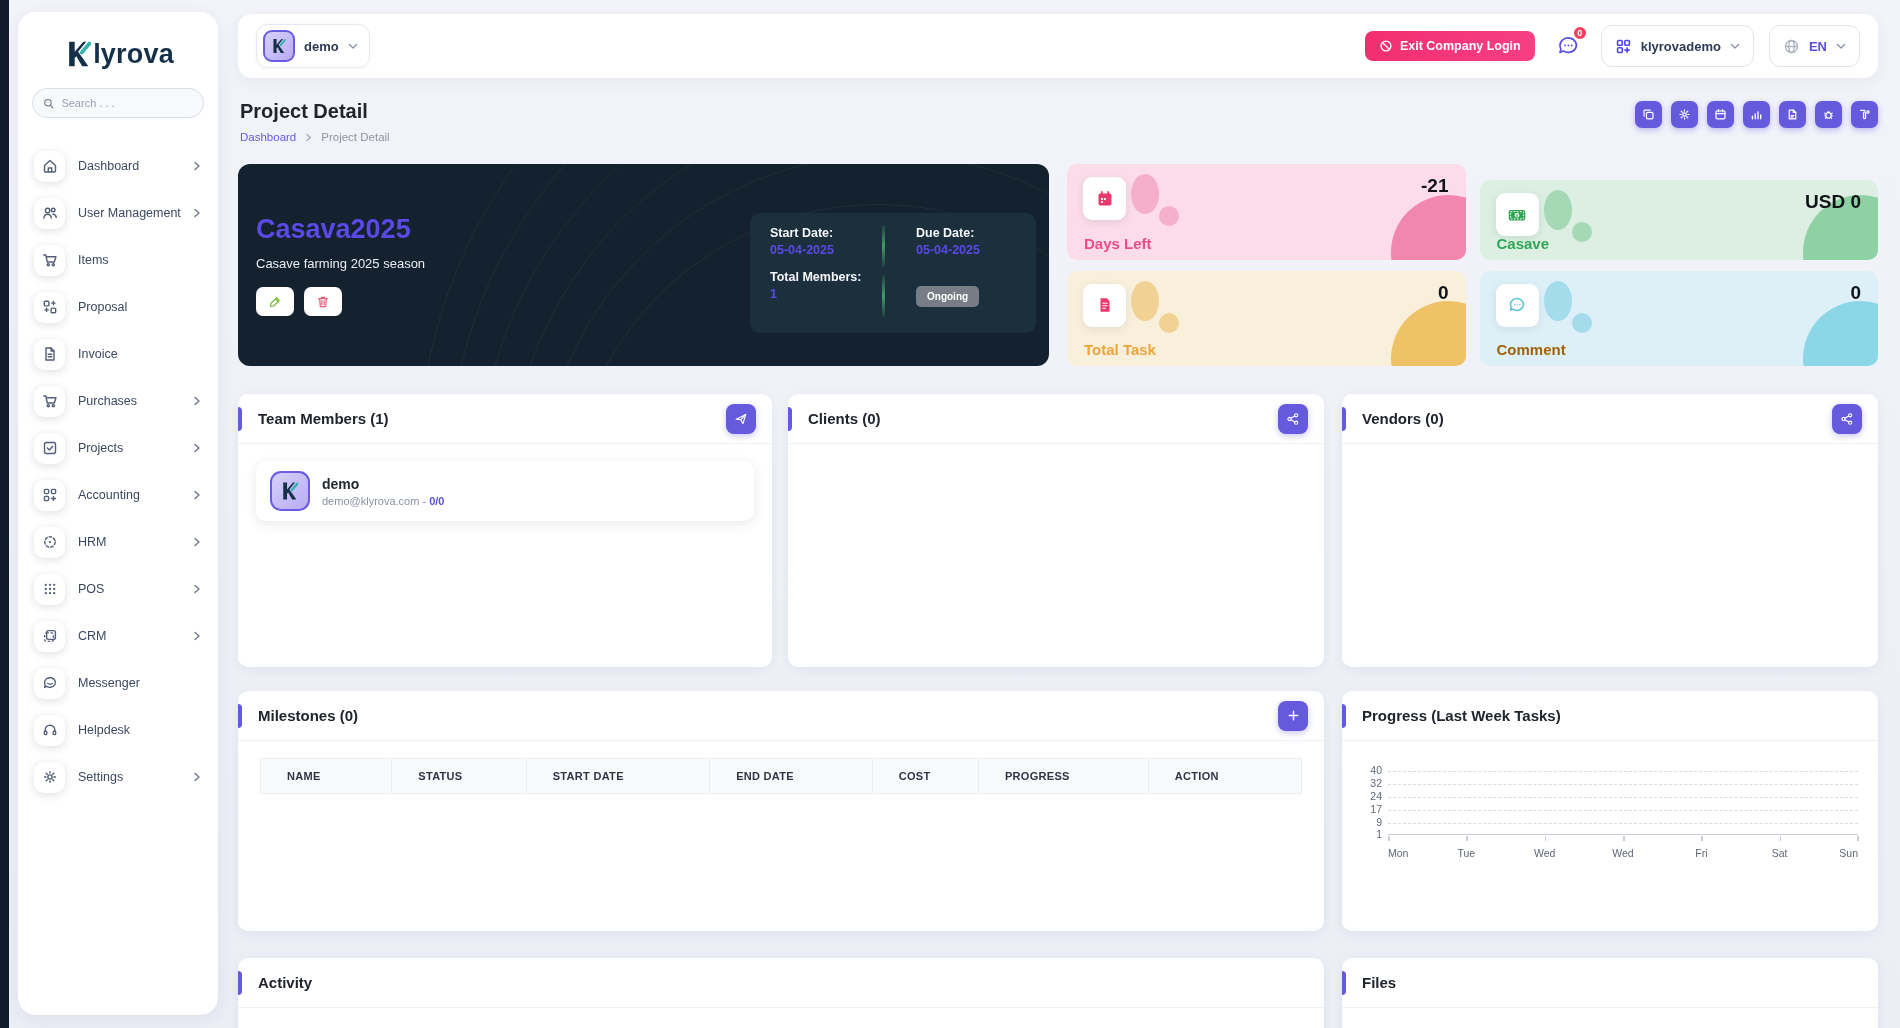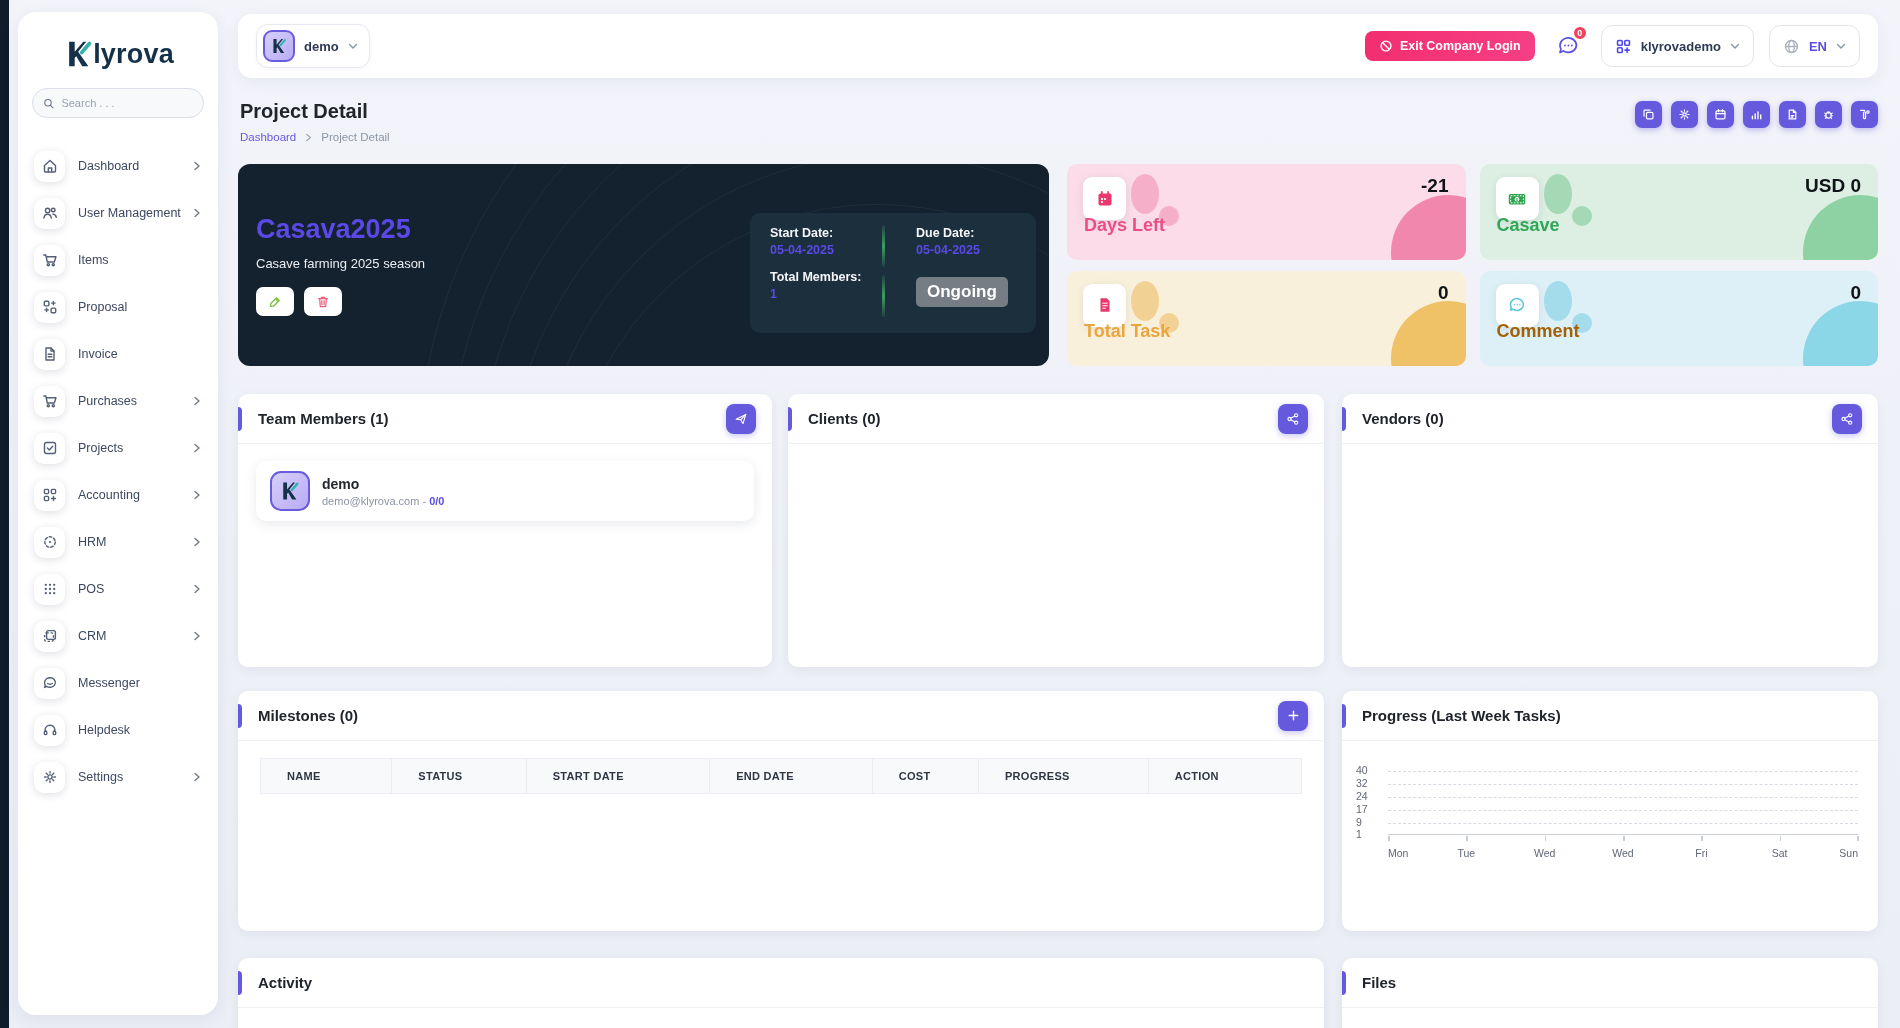--- a/index.html
+++ b/index.html
@@ -68,36 +68,36 @@
   .pc-btn { width:38px; height:29px; border-radius:7px; background:#fff; border:none; cursor:pointer;
             display:flex; align-items:center; justify-content:center; }
   .info-panel { position:absolute; left:512px; top:49px; width:286px; height:120px; border-radius:10px;
                 background:#1c2f3d; padding:13px 0 0 20px; }
   .info-grid { display:grid; grid-template-columns:128px 138px; row-gap:13px; }
   .info-label { font-size:12.5px; font-weight:700; color:#f4f6f9; }
   .info-value { margin-top:3px; font-size:12.5px; color:#5a49e6; font-weight:600; }
   .vdiv { position:absolute; left:132px; width:3px; border-radius:2px;
           background:linear-gradient(180deg,rgba(61,158,99,.15),#3d9e63,rgba(61,158,99,.15)); }
   .vdiv.r1 { top:12px; height:42px; } .vdiv.r2 { top:62px; height:42px; }
-  .ongoing-badge { display:inline-block; margin-top:7px; background:#767d84; color:#fff; font-size:17px;
+  .ongoing-badge { display:inline-block; margin-top:16px; background:#767d84; color:#fff; font-size:10px;
                    font-weight:600; padding:5px 11px; border-radius:5px; cursor:pointer; }
 
   
   .stats { position:absolute; left:1067px; top:164px; width:811px; height:202px;
            display:grid; grid-template-columns:1fr 1fr; grid-template-rows:1fr 1fr; gap:11px 14px; }
   .stat { position:relative; border-radius:10px; overflow:hidden; }
   .stat .itile { position:absolute; left:16px; top:13px; width:43px; height:43px; border-radius:9px; background:#fff;
                  box-shadow:0 2px 8px rgba(30,40,70,.10); display:flex; align-items:center; justify-content:center; }
   .stat .blob1 { position:absolute; left:64px; top:10px; width:28px; height:40px; border-radius:50%; }
   .stat .blob2 { position:absolute; left:92px; top:42px; width:20px; height:20px; border-radius:50%; }
   .stat .corner { position:absolute; right:-40px; bottom:-50px; width:115px; height:115px; border-radius:50%; }
   .stat .sval { position:absolute; right:17px; top:11px; font-size:19px; font-weight:700; color:#101318; }
-  .stat .slbl2 { position:absolute; left:17px; bottom:24px; font-size:18px; font-weight:700; }
+  .stat .slbl2 { position:absolute; left:17px; bottom:8px; font-size:15px; font-weight:700; }
   .stat.pink   { background:#fbdce8; } .stat.pink .blob1,.stat.pink .blob2{background:#f5afc8;} .stat.pink .corner{background:#f287ad;} .stat.pink .slbl2{color:#e94e86;}
-  .stat.green  { background:#dcefe2; } .stat.green .blob1,.stat.green .blob2{background:#a5d9b5;} .stat.green .corner{background:#8ed2a4;} .stat.green .slbl2{color:#2fa757;}
+  .stat.green  { background:#dcefe2;margin-top:16px; } .stat.green .blob1,.stat.green .blob2{background:#a5d9b5;} .stat.green .corner{background:#8ed2a4;} .stat.green .slbl2{color:#2fa757;}
   .stat.orange { background:#f9f0dc; } .stat.orange .blob1,.stat.orange .blob2{background:#f2d195;} .stat.orange .corner{background:#efc267;} .stat.orange .slbl2{color:#eaa53d;}
   .stat.cyan   { background:#def0f7; } .stat.cyan .blob1,.stat.cyan .blob2{background:#a5dcec;} .stat.cyan .corner{background:#8bd7e7;} .stat.cyan .slbl2{color:#a16207;}
 
   
   .panel { position:absolute; background:#fff; border-radius:10px; box-shadow:0 3px 12px rgba(25,35,70,.06); overflow:hidden; }
   .panel-head { position:relative; height:50px; display:flex; align-items:center; padding:0 16px;
                 border-bottom:1px solid #eef0f4; }
   .panel-head::before { content:""; position:absolute; left:0; top:13px; width:4px; height:24px;
                         background:#655ade; border-radius:0 4px 4px 0; }
   .panel-title { font-size:15px; font-weight:700; color:#20242c; margin-left:4px; }
@@ -115,21 +115,21 @@
 
   .milestones-card { left:238px; top:691px; width:1086px; height:240px; }
   .ms-table-head { margin:17px 22px 0; display:flex; background:#f8f9fb; border-top:1px solid #eceef3; border-bottom:1px solid #eceef3; height:36px; align-items:center; }
   .ms-col { font-size:11px; font-weight:700; color:#2f3542; letter-spacing:.3px; padding-left:26px;
             border-right:1px solid #e9ecf1; height:100%; display:flex; align-items:center; }
   .ms-col:first-child { border-left:1px solid #e9ecf1; }
 
   .progress-card { left:1342px; top:691px; width:536px; height:240px; }
   .chart { position:relative; margin:26px 20px 0 14px; height:120px; }
   .gridline { position:absolute; left:32px; right:0; height:0; border-top:1px dashed #d8dbe2; }
-  .ylabel { position:absolute; left:0; width:26px; text-align:left; font-size:10.5px; color:#5f6775; transform:translateY(-55%); }
+  .ylabel { position:absolute; left:0; width:26px; text-align:right; font-size:10.5px; color:#5f6775; transform:translateY(-55%); }
   .xaxis { position:absolute; left:32px; right:0; top:67px; border-top:1.5px solid #c9cdd6; }
   .tick { position:absolute; top:69px; width:1.5px; height:5px; background:#c9cdd6; }
   .xlabel { position:absolute; top:80px; font-size:10.5px; color:#5f6775; }
 
   .activity-card { left:238px; top:958px; width:1086px; height:140px; }
   .files-card { left:1342px; top:958px; width:536px; height:140px; }
 
   .icon16 { display:block; }
 </style>
 </head>

